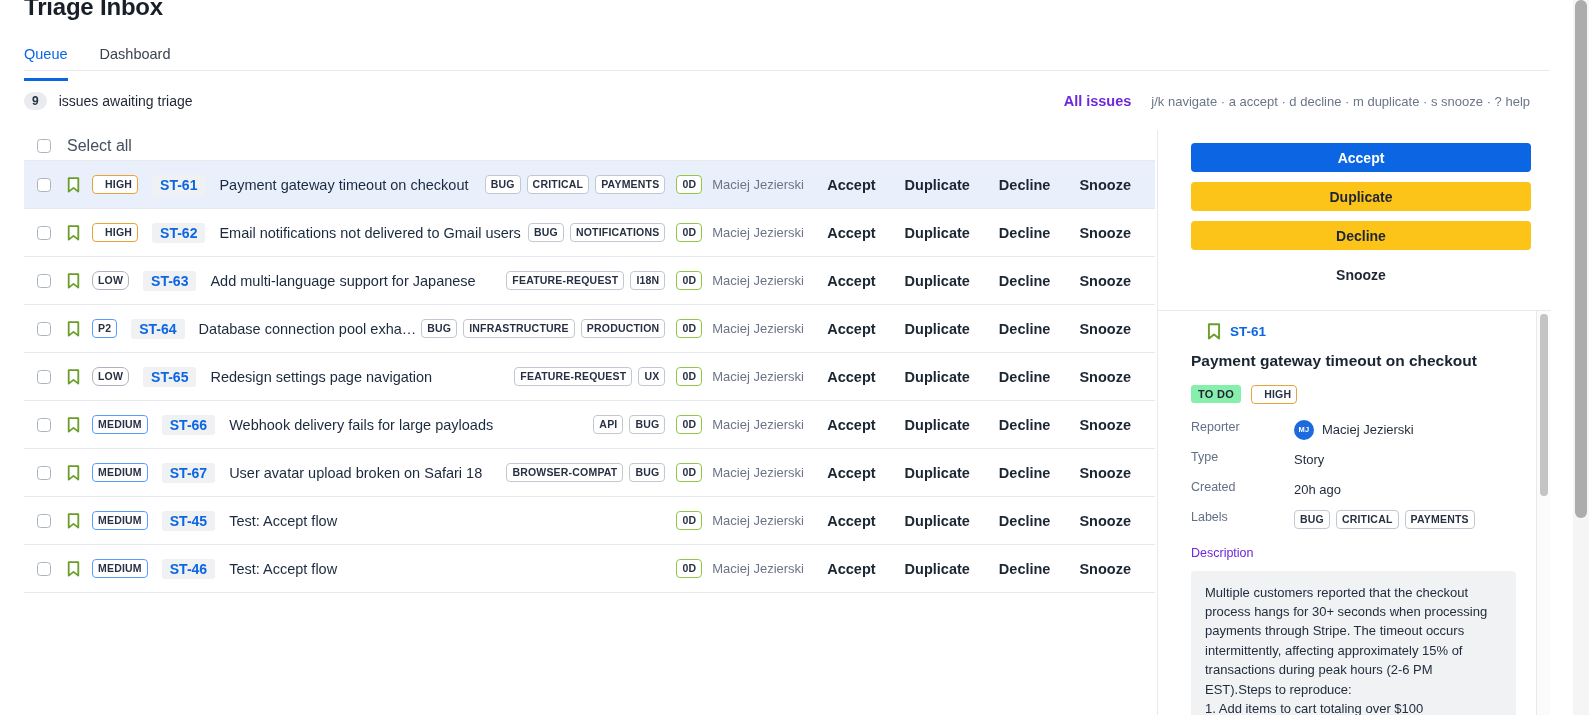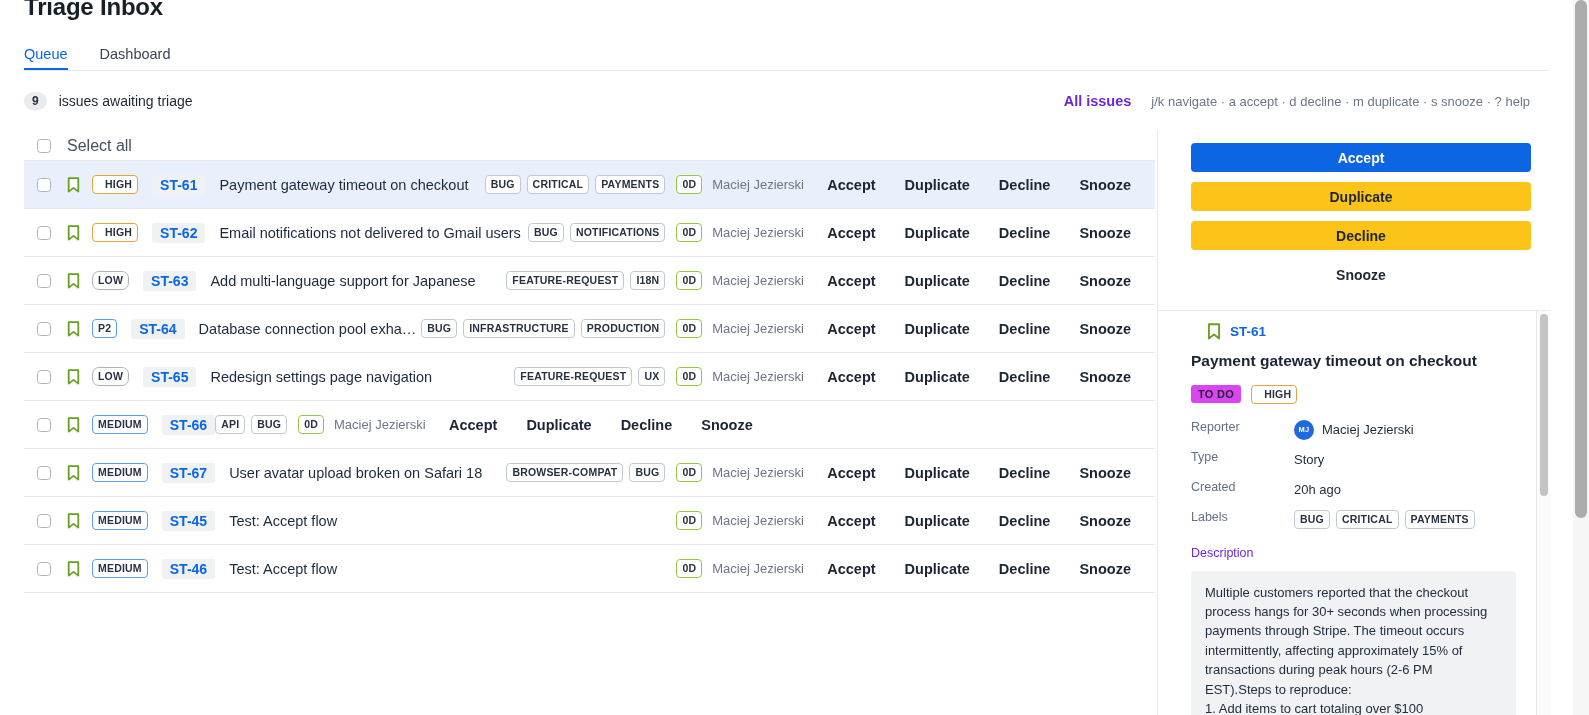--- a/index.html
+++ b/index.html
@@ -3,21 +3,21 @@
 <meta charset="utf-8">
 <style>
   * { margin:0; padding:0; box-sizing:border-box; }
   html,body { background:#fff; }
   body { font-family:"Liberation Sans", sans-serif; color:#1c2a3f; }
   .page { position:relative; width:1589px; height:715px; overflow:hidden; background:#fff; }
 
   
   .page-title { position:absolute; left:24px; top:-7px; font-size:24px; font-weight:700; color:#191f28; letter-spacing:-0.2px; }
   .tabbar { position:absolute; left:24px; top:46px; display:flex; gap:32px; }
-  .tab { font-size:14.5px; font-weight:500; color:#3a4450; cursor:pointer; padding-bottom:6px; }
+  .tab { font-size:14.5px; font-weight:500; color:#3a4450; cursor:pointer; padding-bottom:16px; }
   .tab.active { color:#0c66e4; border-bottom:3px solid #0c66e4; }
   .tab-divider { position:absolute; left:24px; top:70px; width:1526px; height:1px; background:#e7e9ed; }
 
   .toolbar { position:absolute; left:24px; top:92px; width:1506px; display:flex; align-items:center; }
   .count-pill { background:#e9ebee; color:#24303f; border-radius:10px; font-size:12px; font-weight:600; padding:2px 8px; margin-right:12px; }
   .count-label { font-size:14px; font-weight:500; color:#1e2633; }
   .toolbar .spacer { flex:1; }
   .filter-all { font-size:14.5px; font-weight:600; color:#6d28d9; margin-right:20px; cursor:pointer; }
   .shortcuts { font-size:13px; color:#6b7689; }
 
@@ -52,21 +52,21 @@
   .panel-btn.primary { background:#0c66e4; color:#fff; }
   .panel-btn.warning { background:#fcc419; color:#1f2633; }
   .panel-btn.plain   { background:transparent; color:#1f2633; }
   .panel-divider { position:absolute; left:0; top:180px; width:393px; height:1px; background:#e7e9ed; }
 
   .detail { position:absolute; left:33px; top:193px; width:340px; }
   .detail-keyrow { display:flex; align-items:center; gap:9px; }
   .detail-key { font-size:13.5px; font-weight:700; color:#0c66e4; text-decoration:none; cursor:pointer; }
   .detail-title { margin-top:12px; font-size:15.5px; font-weight:700; color:#1a2433; }
   .detail-badges { margin-top:15px; display:flex; gap:10px; align-items:center; }
-  .status-badge { display:inline-block; font-size:11px; font-weight:700; letter-spacing:0.3px; color:#221f33; background:#d946ef; border-radius:3px; padding:3px 7px; }
+  .status-badge { display:inline-block; font-size:11px; font-weight:700; letter-spacing:0.3px; color:#221f33; background:#86efac; border-radius:3px; padding:3px 7px; }
   .fields { margin-top:16px; }
   .field-row { display:flex; margin-bottom:10px; min-height:20px; }
   .field-label { width:103px; flex:0 0 auto; font-size:12.5px; color:#626f86; }
   .field-value { font-size:13px; color:#1f2a3a; display:flex; align-items:center; gap:8px; }
   .avatar { width:20px; height:20px; border-radius:50%; background:#1c6ade; color:#fff; font-size:7.5px; font-weight:700; display:inline-flex; align-items:center; justify-content:center; letter-spacing:0.3px; }
   .field-badges { display:flex; gap:6px; }
   .desc-label { margin-top:16px; font-size:12.5px; color:#6d28d9; }
   .desc-box { margin-top:11px; width:325px; background:#f1f2f4; border-radius:4px; padding:12px 14px; font-size:13px; line-height:19.4px; color:#222e3f; white-space:pre-line; }
 
   
@@ -228,20 +228,21 @@
 
   <div class="row">
     <span class="checkbox"></span>
     <span class="bookmark">
       <svg width="13" height="16" viewBox="0 0 13 16">
               <path d="M1.7 1.2h9.6v13.4l-4.8-3.7-4.8 3.7z" fill="#fff" stroke="#6a9e28" stroke-width="1.8" stroke-linejoin="round"></path>
             </svg>
     </span>
     <span class="badge priority blue">MEDIUM</span>
     <a class="key">ST-66</a>
+    <span class="title">Webhook delivery fails for large payloads</span>
     <span class="labels">
             <span class="badge">API</span>
             <span class="badge">BUG</span>
           </span>
     <span class="badge green age">0D</span>
     <span class="reporter">Maciej Jezierski</span>
     <span class="actions">
             <button class="row-action">Accept</button>
             <button class="row-action">Duplicate</button>
             <button class="row-action">Decline</button>

